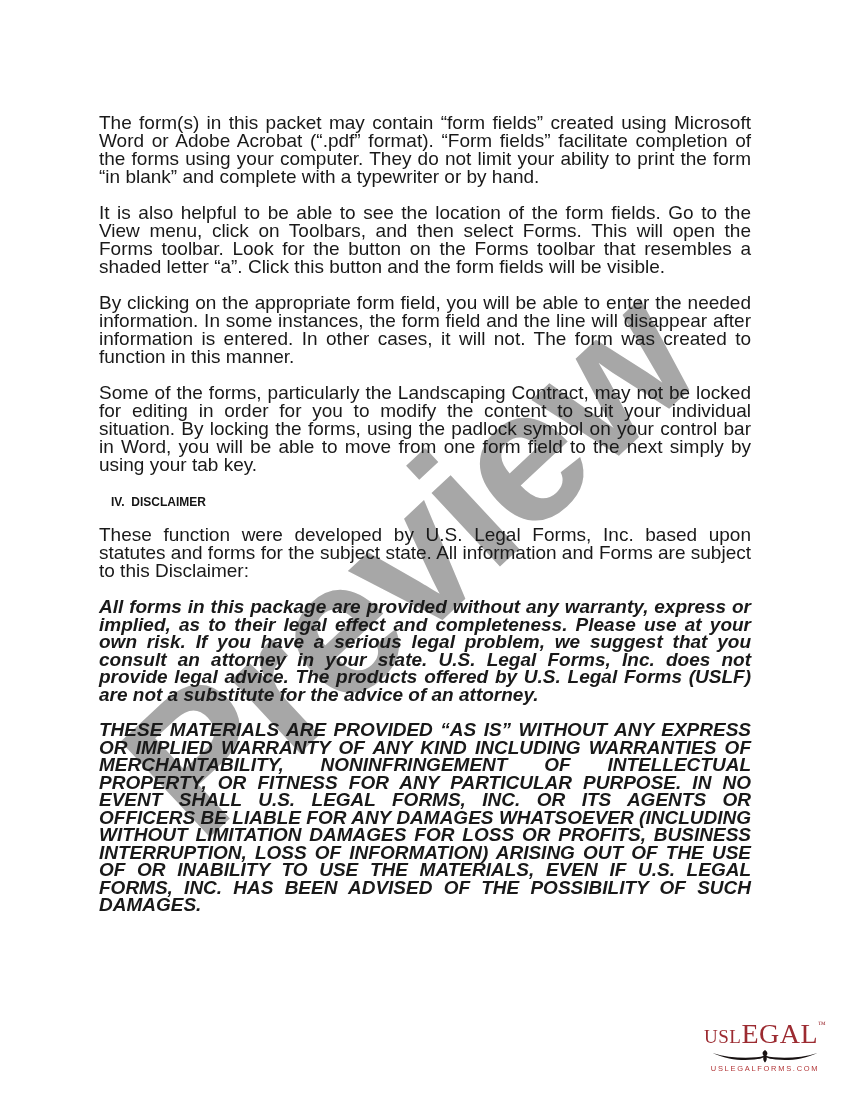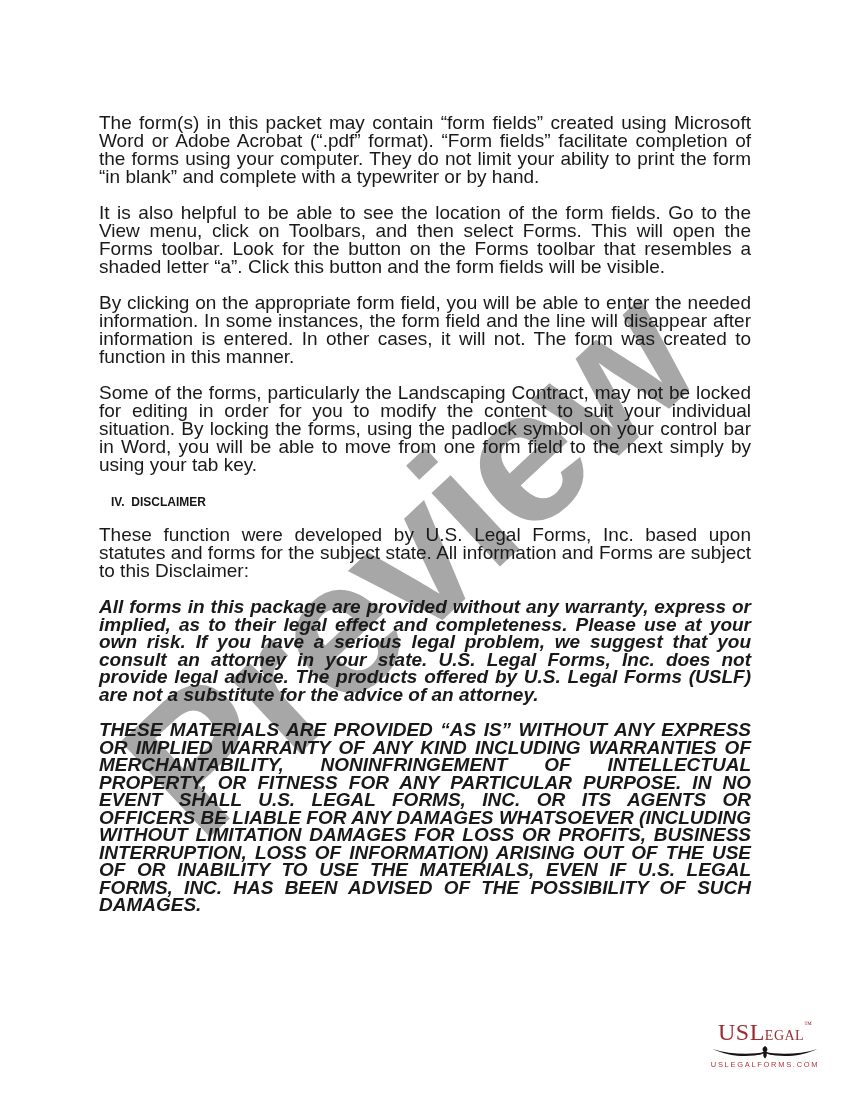--- a/index.html
+++ b/index.html
@@ -56,22 +56,22 @@
     width: 134px;
     text-align: center;
     z-index: 1;
   }
   .logo-text {
     font-family: "Liberation Serif", serif;
     color: #9c2b31;
     line-height: 1;
     white-space: nowrap;
   }
-  .logo-text .lg { font-size: 24px; letter-spacing: 0.5px; }
-  .logo-text .sm { font-size: 14px; letter-spacing: 0.5px; }
+  .logo-text .lg { font-size: 19px; letter-spacing: 0.5px; }
+  .logo-text .sm { font-size: 28px; letter-spacing: 0.5px; }
   .logo-text .tm { font-size: 8px; vertical-align: top; position: relative; top: 1px; }
   .eagle { display: block; margin: 1px auto 1px auto; }
   .logo-site {
     font-size: 7.5px;
     font-weight: normal;
     color: #b23537;
     letter-spacing: 1.7px;
     white-space: nowrap;
   }
 </style>

